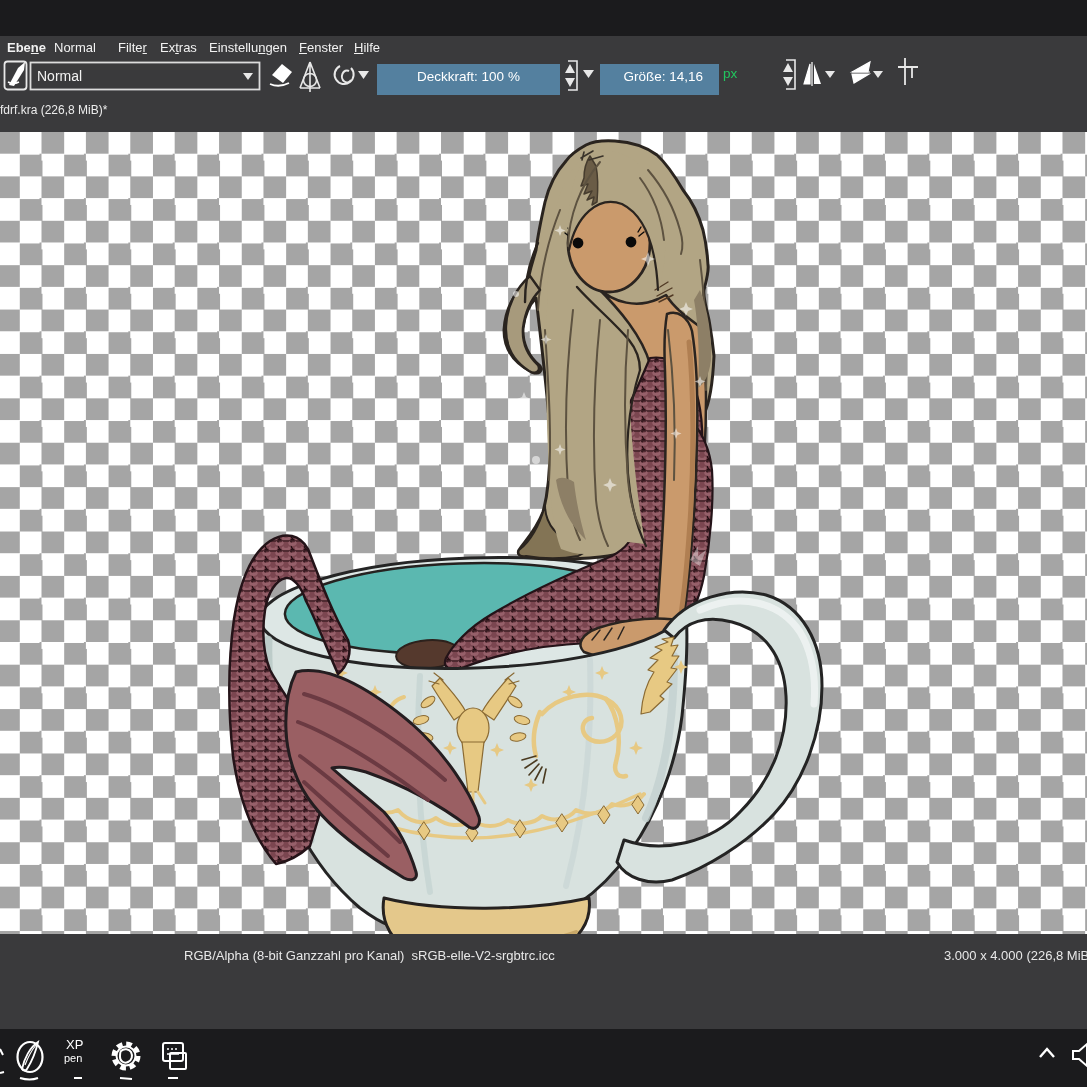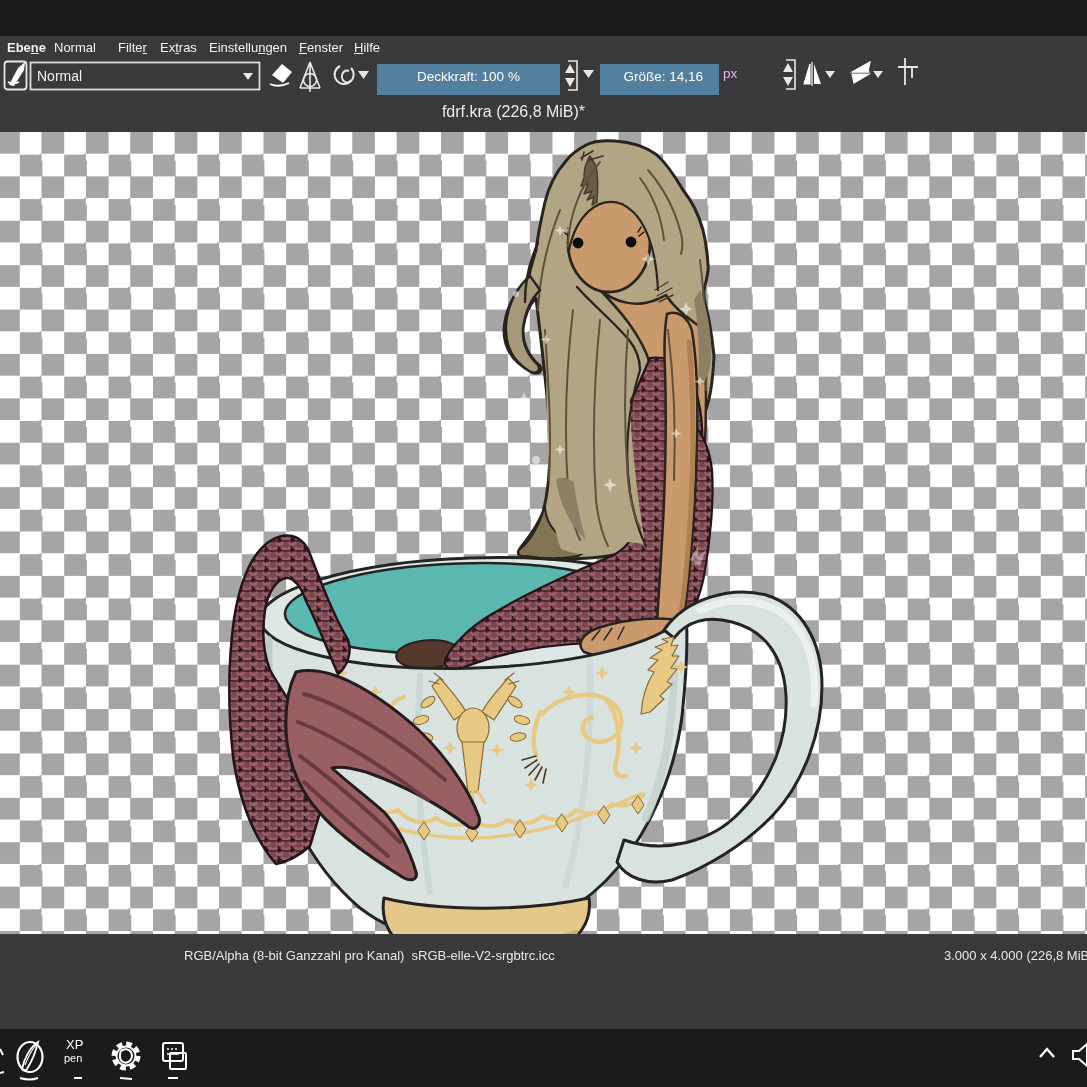--- a/index.html
+++ b/index.html
@@ -6,21 +6,21 @@
 #stage{position:absolute;inset:0;width:1087px;height:1087px;}
 .canvas{position:absolute;left:0;top:132px;width:1087px;height:831px;
  background:repeating-conic-gradient(#a5a5a5 0 25%,#ffffff 0 50%);
  background-size:44.4px 44.4px;background-position:19.8px 0;}
 #art{position:absolute;left:0;top:0;z-index:2;}
 .topbar{position:absolute;left:0;top:0;width:1087px;height:132px;background:#3a3a3c;z-index:3;}
 .topstrip{position:absolute;left:0;top:0;width:1087px;height:36px;background:#1b1b1d;}
 .menu{position:absolute;top:37px;height:23px;color:#f2f2f2;font-size:13px;}
 .mi{position:absolute;top:3px;white-space:nowrap;}
 .bluebox{position:absolute;top:64px;height:31px;background:#54809f;color:#fff;font-size:13.5px;line-height:25px;text-align:center;}
-.title{position:absolute;top:103px;left:0;width:1027px;text-align:center;color:#ececec;font-size:16px;}
+.title{position:absolute;top:103px;left:0;width:1027px;color:#ececec;font-size:12px;}
 .statusbar{position:absolute;left:0;top:934px;width:1087px;height:66px;background:#3a3a3c;z-index:3;color:#e8e8e8;font-size:13px;}
 .taskbar{position:absolute;left:0;top:1029px;width:1087px;height:58px;background:#1b1b1d;z-index:3;}
 </style>
 </head>
 <body>
 <div id="stage">
 <div class="canvas"></div>
 <svg id="art" width="1087" height="1087" viewBox="0 0 1087 1087">
 
 <defs>
@@ -235,21 +235,21 @@
 
   <path d="M852,72 l18,-10 l-2,10 z" fill="#fff" stroke="#fff" stroke-width="1.2"></path>
   <path d="M852,74 l17,0 l-15,9 z M852,72 l18,0" fill="#fff" stroke="#fff" stroke-width="1.2"></path>
 
   <path d="M873,71 l10,0 l-5,7 z" fill="#e8e8e8"></path>
 
   <path d="M905,58 l0,27 M898,67 l20,0 M912,67 l0,11" stroke="#e8e8e8" stroke-width="1.8" fill="none"></path>
  </svg>
  <div class="bluebox" style="left:377px;width:183px;">Deckkraft: 100 %</div>
  <div class="bluebox" style="left:600px;width:119px;text-align:right;padding-right:16px;box-sizing:border-box;">Größe: 14,16</div>
- <div style="position:absolute;left:723px;top:66px;color:#f0abfc;font-size:13.5px;">px</div>
+ <div style="position:absolute;left:723px;top:66px;color:#22c55e;font-size:13.5px;">px</div>
  <div class="title">fdrf.kra (226,8 MiB)*</div>
 </div>
 <div class="statusbar">
   <div style="position:absolute;left:184px;top:14px;">RGB/Alpha (8-bit Ganzzahl pro Kanal)&nbsp;&nbsp;sRGB-elle-V2-srgbtrc.icc</div>
   <div style="position:absolute;left:944px;top:14px;white-space:nowrap;">3.000 x 4.000 (226,8 MiB</div>
 </div>
 <div class="taskbar">
  <svg width="1087" height="58">
   <ellipse cx="30" cy="28" rx="12.5" ry="15" fill="none" stroke="#fff" stroke-width="2.2"></ellipse>
   <path d="M22,40 C24,30 30,18 38,13 C36,22 32,32 27,40 C26,42 23,42 22,40 Z" fill="none" stroke="#fff" stroke-width="1.8"></path>

